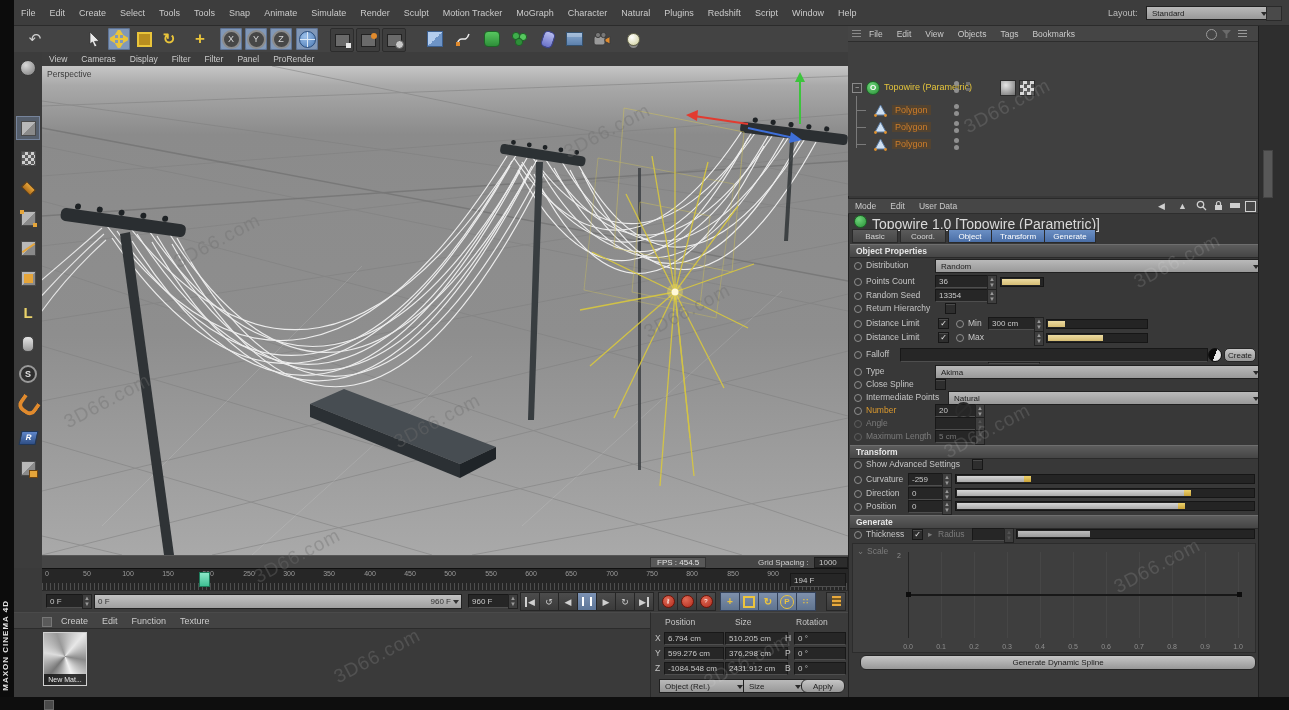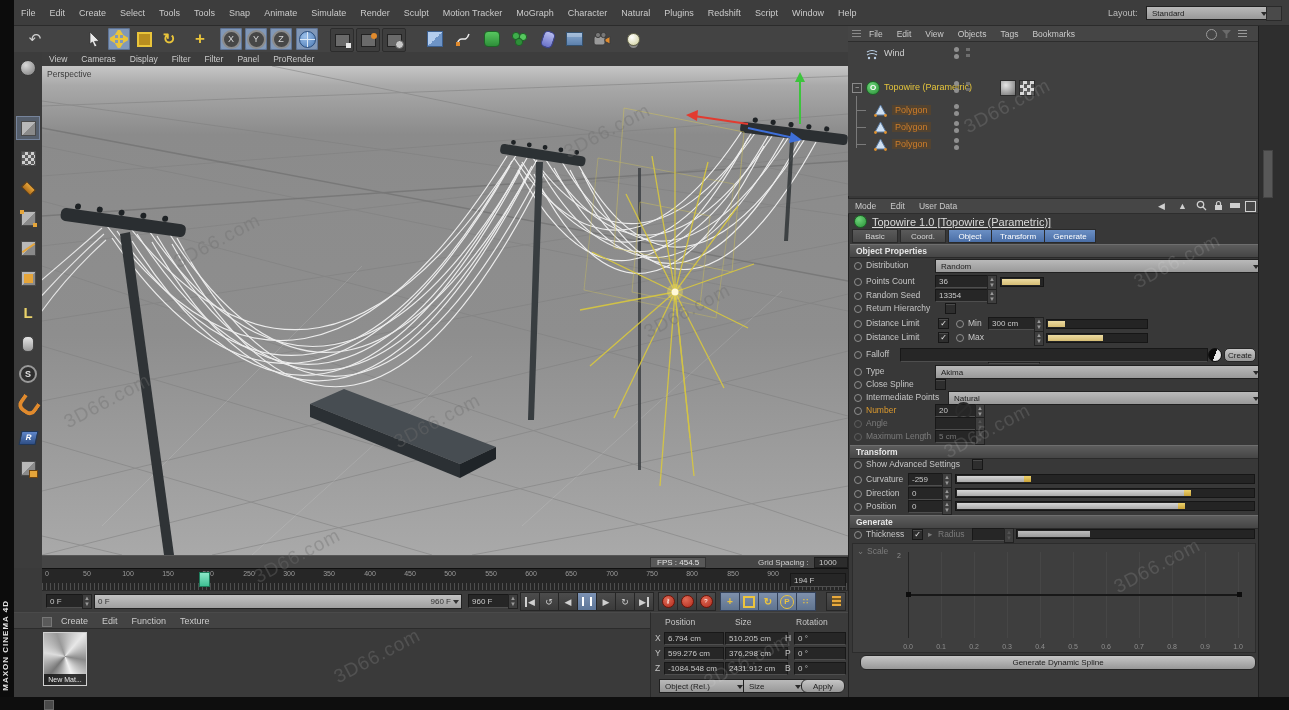--- a/index.html
+++ b/index.html
@@ -564,34 +564,20 @@
       <span class="m" style="font-size:8.5px;">Edit</span>
       <span class="m" style="font-size:8.5px;">View</span>
       <span class="m" style="font-size:8.5px;">Objects</span>
       <span class="m" style="font-size:8.5px;">Tags</span>
       <span class="m" style="font-size:8.5px;">Bookmarks</span>
       <span class="abs" style="left:358px;top:3px;width:9px;height:9px;border:1.5px solid #9a9a9a;border-radius:50%;"></span>
       <span class="abs" style="left:374px;top:4px;width:9px;height:8px;background:#6a6a6a;clip-path:polygon(0 0,100% 0,60% 50%,60% 100%,40% 100%,40% 50%);"></span>
       <span class="abs" style="left:390px;top:4px;width:9px;height:8px;background:repeating-linear-gradient(#9a9a9a 0 1px,transparent 1px 3px);"></span>
     </div>
 
-    <div class="abs" style="left:0;top:19px;width:441px;height:16px;">
-      <svg class="abs" style="left:18px;top:2px;" width="13" height="13">
-        <g stroke="#bcd0e6" fill="none" stroke-width="1.2">
-            <path d="M1 5 Q6 2 11 5"></path>
-            <path d="M1 8 Q6 5 11 8"></path>
-          </g>
-        <circle cx="3" cy="11" r="1.2" fill="#bcd0e6"></circle>
-          <circle cx="9" cy="11" r="1.2" fill="#bcd0e6"></circle>
-      </svg>
-      <span class="abs omrow-label" style="left:36px;top:3px;color:#d0d0d0;">Wind</span>
-      <span class="dotv" style="left:106px;top:2px;"></span>
-      <span class="dotv" style="left:106px;top:9px;"></span>
-      <span class="abs" style="left:118px;top:3px;width:4px;height:9px;background:repeating-linear-gradient(#6e6e6e 0 3px,transparent 3px 6px);"></span>
-    </div>
 
 
     <div class="abs" style="left:0;top:53px;width:441px;height:17px;">
       <span class="abs" style="left:4px;top:4px;width:8px;height:8px;border:1px solid #8a8a8a;color:#ccc;font-size:7px;line-height:7px;text-align:center;">−</span>
       <div class="abs" style="left:18px;top:2px;width:12px;height:12px;border-radius:50%;background:radial-gradient(circle at 35% 30%,#6ed47a,#2a9238);border:1px solid #1a6424;color:#fff;font-size:8px;font-weight:bold;text-align:center;line-height:12px;">O</div>
       <span class="abs omrow-label" style="left:36px;top:3px;color:#e4c43c;">Topowire (Parametric)</span>
       <span class="dotv" style="left:106px;top:2px;"></span>
       <span class="dotv" style="left:106px;top:9px;"></span>
       <span class="abs" style="left:118px;top:3px;width:4px;height:9px;background:repeating-linear-gradient(#6e6e6e 0 3px,transparent 3px 6px);"></span>
       <div class="abs" style="left:152px;top:1px;width:14px;height:14px;border:1px solid #2c2c2c;background:radial-gradient(circle at 35% 30%,#e6e6e6,#6e6e6e);"></div>
@@ -652,21 +638,21 @@
     </svg>
   <svg class="abs" style="left:1213px;top:200px;" width="11" height="11">
       <rect x="2" y="5" width="7" height="5" fill="#cfcfcf"></rect>
       <path d="M3.5 5 V3.5 a2 2 0 0 1 4 0 V5" fill="none" stroke="#cfcfcf" stroke-width="1.2"></path>
     </svg>
   <div class="abs" style="left:1230px;top:201px;width:10px;height:9px;background:#cfcfcf;box-shadow:inset 0 2px 0 #464646, inset 0 -2px 0 #464646;"></div>
   <div class="abs" style="left:1245px;top:201px;width:9px;height:9px;border:1.3px solid #cfcfcf;"></div>
 
   <div class="abs" style="left:848px;top:214px;width:441px;height:14px;">
     <div class="abs" style="left:6px;top:1px;width:11px;height:11px;border-radius:50%;background:radial-gradient(circle at 35% 30%,#6ed47a,#2a9238);border:1px solid #1a6424;"></div>
-    <span class="abs" style="left:24px;top:2px;font-size:11px;color:#dadada;text-decoration:underline;">Topowire 1.0 [Topowire (Parametric)]</span>
+    <span class="abs" style="left:24px;top:2px;font-size:14px;color:#dadada;text-decoration:underline;">Topowire 1.0 [Topowire (Parametric)]</span>
   </div>
 
   <div class="tab off" style="left:852px;top:229px;width:44px;">
       <span>Basic</span>
     </div>
   <div class="tab off" style="left:900px;top:229px;width:44px;">
       <span>Coord.</span>
     </div>
   <div class="tab on" style="left:948px;top:229px;width:42px;">
       <span>Object</span>

